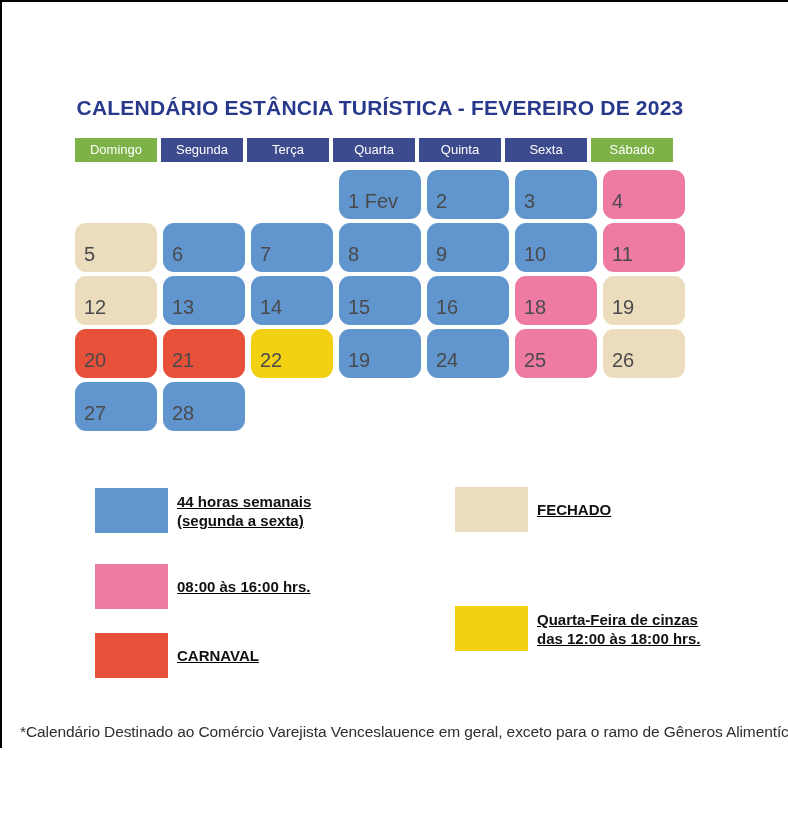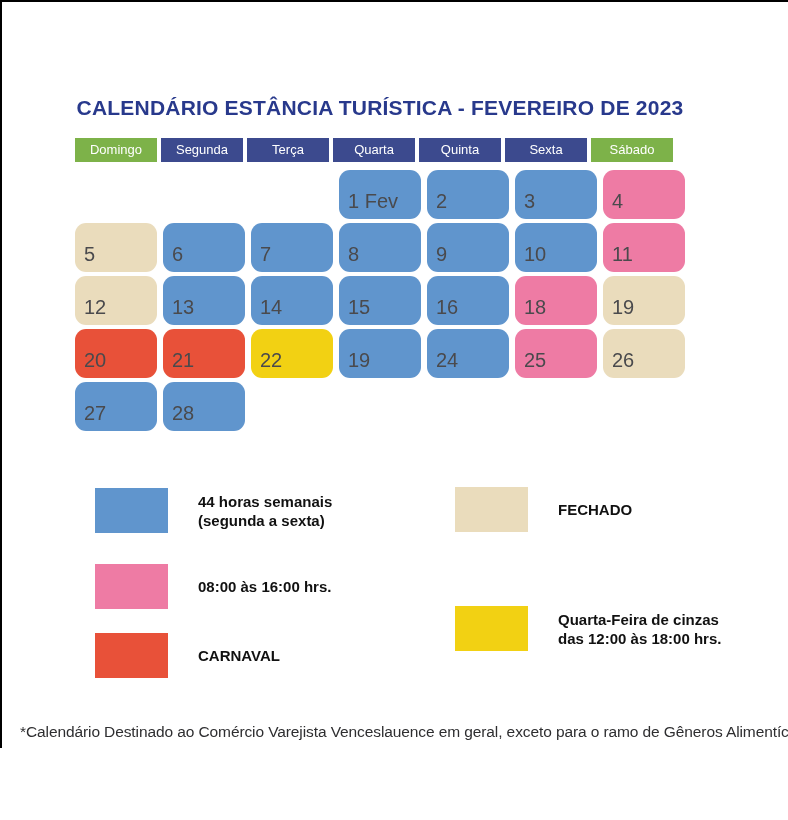--- a/index.html
+++ b/index.html
@@ -38,21 +38,21 @@
     font-size:20px;font-weight:400;color:var(--day-number);
     border-radius:11px;
   }
   .cell[data-type="work"]{background:var(--work);}
   .cell[data-type="saturday"]{background:var(--saturday);}
   .cell[data-type="closed"]{background:var(--closed);}
   .cell[data-type="carnaval"]{background:var(--carnaval);}
   .cell[data-type="ashes"]{background:var(--ashes);}
   .cell[data-type="empty"]{background:transparent;}
 
-  .legend-item{position:absolute;display:flex;align-items:center;gap:30px;}
+  .legend-item{position:absolute;display:flex;align-items:center;gap:9px;text-decoration:underline;}
   .swatch{width:73px;height:45px;flex:0 0 auto;display:block;}
   .swatch[data-type="work"]{background:var(--work);}
   .swatch[data-type="saturday"]{background:var(--saturday);}
   .swatch[data-type="closed"]{background:var(--closed);}
   .swatch[data-type="carnaval"]{background:var(--carnaval);}
   .swatch[data-type="ashes"]{background:var(--ashes);}
   .legend-label{
     font-size:15px;font-weight:700;color:var(--legend-text);
     line-height:19px;white-space:pre-line;
   }

